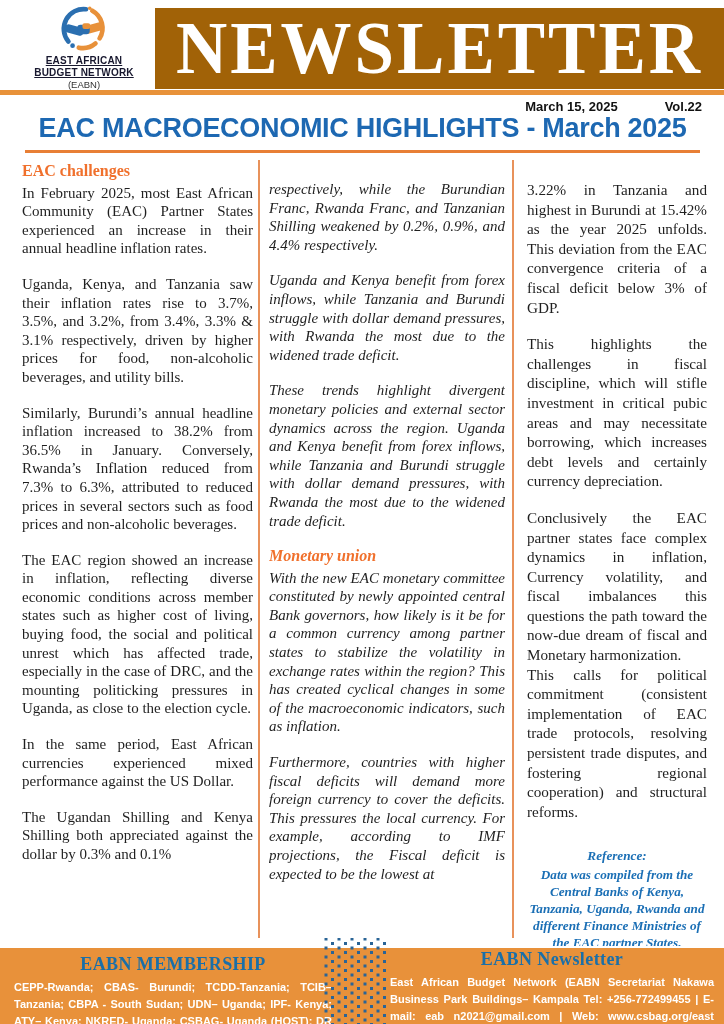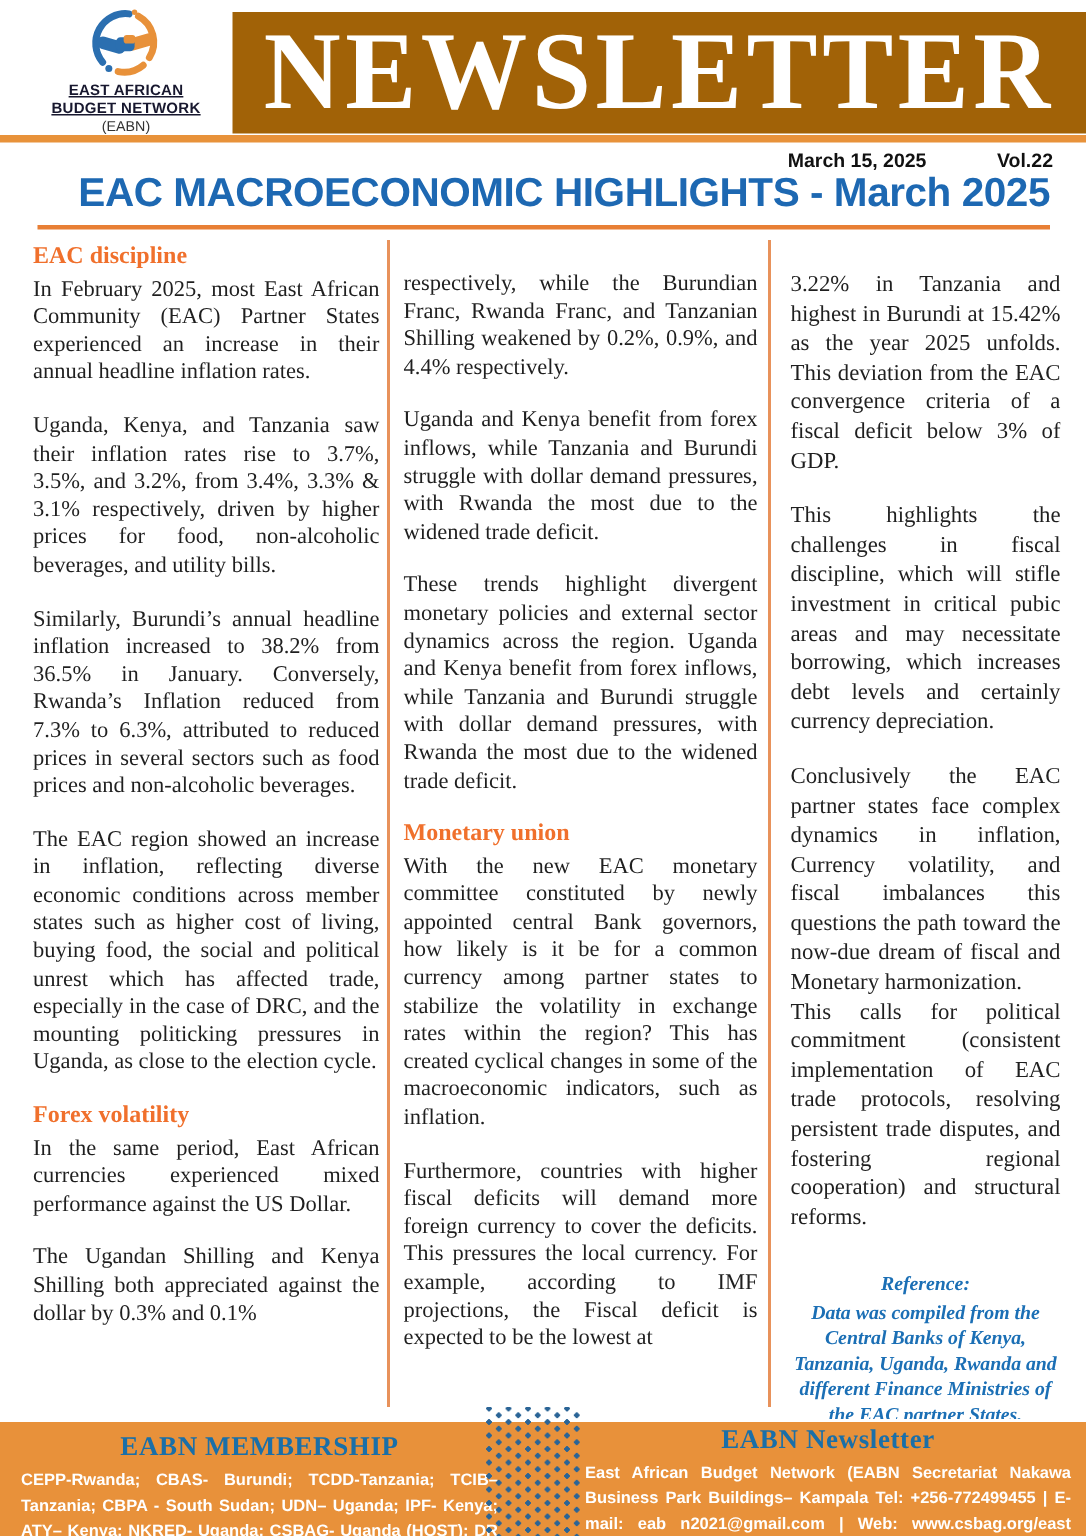--- a/index.html
+++ b/index.html
@@ -32,33 +32,33 @@
   }
   .top-rule { position:absolute; left:0; top:90px; width:724px; height:5px; background:#E8923A; }
 
   .dateline {
     position:absolute; top:99px; right:22px;
     font-family:"Liberation Sans", sans-serif; font-weight:bold; font-size:13px; color:#111;
     display:flex; gap:47px;
   }
 
   .page-title {
-    position:absolute; top:113px; left:25px; width:675px; text-align:right;
+    position:absolute; top:113px; left:25px; width:675px; text-align:center;
     font-family:"Liberation Sans", sans-serif; font-weight:bold; font-size:27px;
     color:#1D68B2; letter-spacing:-0.3px; white-space:nowrap;
   }
   .title-rule { position:absolute; top:150px; left:25px; width:675px; height:3px; background:#E87F35; }
 
   
   .col {
     position:absolute; top:158px; height:788px; overflow:hidden;
     font-size:15px; line-height:18.6px; color:#1f1f1f; text-align:justify;
   }
   .col-1 { left:22px;  width:231px; padding-top:4px; }
-  .col-2 { left:269px; width:236px; padding-top:22px; }
+  .col-2 { left:269px; width:236px; padding-top:22px;font-style:italic; }
   .col-3 { left:527px; width:180px; padding-top:22px; font-size:15.2px; line-height:19.6px; }
   .col p { margin:0 0 17px 0; }
   .col p.tight { margin-bottom:0; }
   .section-heading {
     font-family:"Liberation Serif", serif; font-weight:bold; font-size:16px;
     color:#F0702C; text-align:left; margin:0 0 3px 0;
   }
   .divider { position:absolute; top:160px; width:2px; height:778px; background:#E8925B; }
   .divider-1 { left:258px; }
   .divider-2 { left:512px; }
@@ -123,26 +123,25 @@
     <span>Vol.22</span>
   </div>
 
   <div class="page-title">EAC MACROECONOMIC HIGHLIGHTS - March 2025</div>
   <div class="title-rule"></div>
 
   <div class="divider divider-1"></div>
   <div class="divider divider-2"></div>
 
   <div class="col col-1">
-    <div class="section-heading">EAC discipline</div>
+    <div class="section-heading">EAC challenges</div>
     <p>In February 2025, most East African Community (EAC) Partner States experienced an increase in their annual headline inflation rates.</p>
     <p>Uganda, Kenya, and Tanzania saw their inflation rates rise to 3.7%, 3.5%, and 3.2%, from 3.4%, 3.3% &amp; 3.1% respectively, driven by higher prices for food, non-alcoholic beverages, and utility bills.</p>
     <p>Similarly, Burundi’s annual headline inflation increased to 38.2% from 36.5% in January. Conversely, Rwanda’s Inflation reduced from 7.3% to 6.3%, attributed to reduced prices in several sectors such as food prices and non-alcoholic beverages.</p>
     <p>The EAC region showed an increase in inflation, reflecting diverse economic conditions across member states such as higher cost of living, buying food, the social and political unrest which has affected trade, especially in the case of DRC, and the mounting politicking pressures in Uganda, as close to the election cycle.</p>
-    <div class="section-heading">Forex volatility</div>
     <p>In the same period, East African currencies experienced mixed performance against the US Dollar.</p>
     <p>The Ugandan Shilling and Kenya Shilling both appreciated against the dollar by 0.3% and 0.1%</p>
   </div>
 
   <div class="col col-2">
     <p>respectively, while the Burundian Franc, Rwanda Franc, and Tanzanian Shilling weakened by 0.2%, 0.9%, and 4.4% respectively.</p>
     <p>Uganda and Kenya benefit from forex inflows, while Tanzania and Burundi struggle with dollar demand pressures, with Rwanda the most due to the widened trade deficit.</p>
     <p>These trends highlight divergent monetary policies and external sector dynamics across the region. Uganda and Kenya benefit from forex inflows, while Tanzania and Burundi struggle with dollar demand pressures, with Rwanda the most due to the widened trade deficit.</p>
     <div class="section-heading">Monetary union</div>
     <p>With the new EAC monetary committee constituted by newly appointed central Bank governors, how likely is it be for a common currency among partner states to stabilize the volatility in exchange rates within the region? This has created cyclical changes in some of the macroeconomic indicators, such as inflation.</p>

